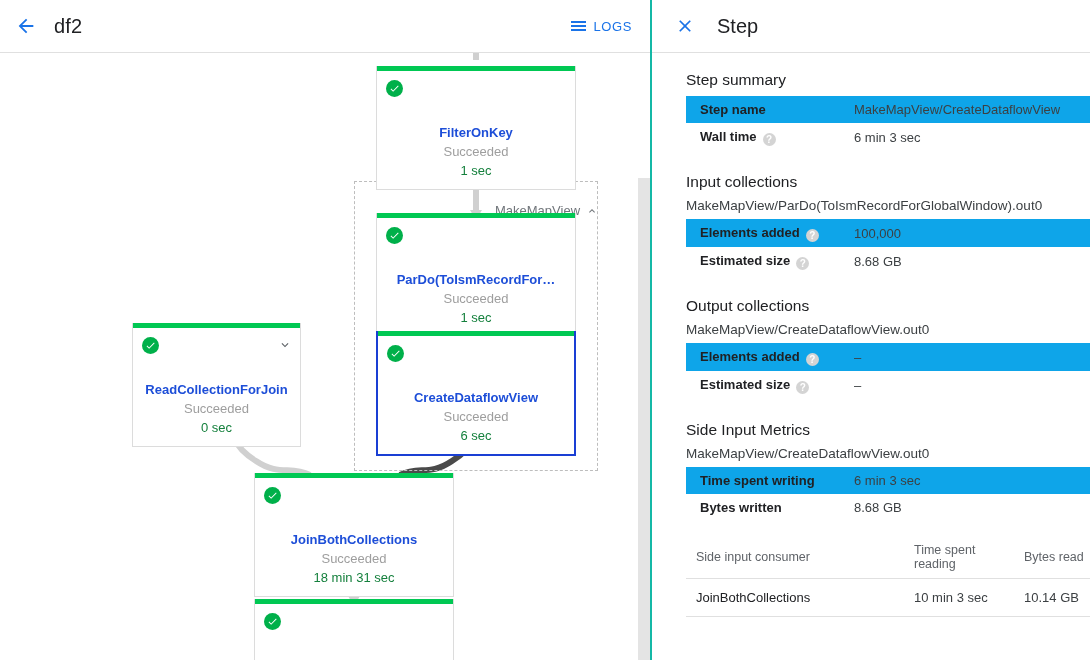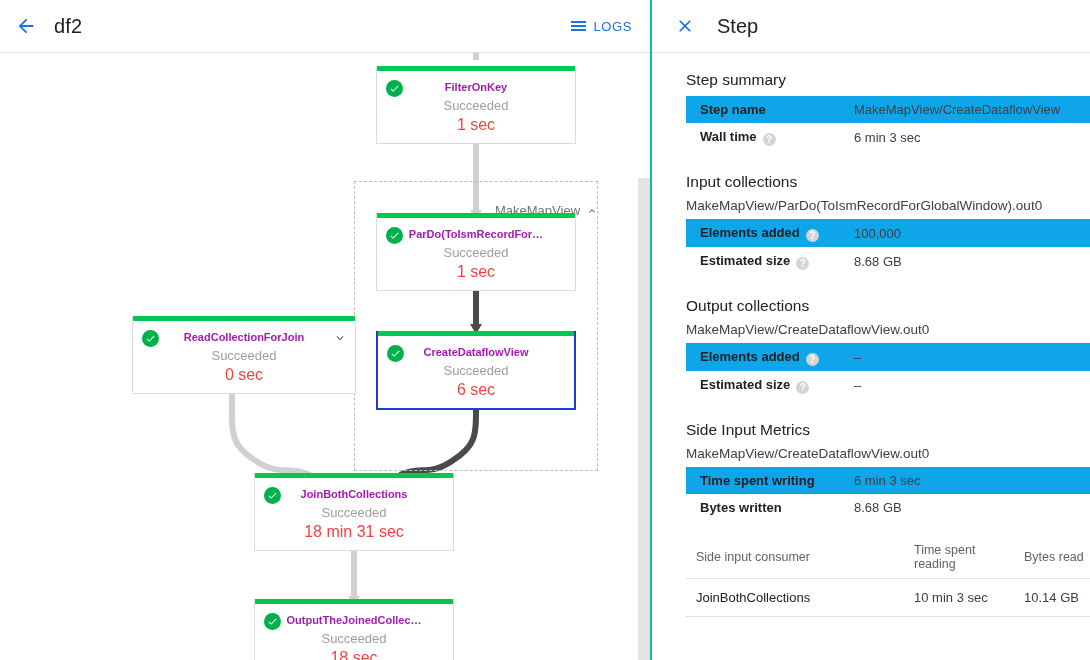--- a/index.html
+++ b/index.html
@@ -66,26 +66,27 @@
   }
   .node .bar { height: 5px; background: #00c853; }
   .node.selected { border: 2px solid #1a3fd4; border-top: none; }
   .node.selected .bar { height: 5px; background: #00c853; }
   .node .body {
     position: relative;
     padding: 7px 10px 9px 10px;
     text-align: center;
   }
   .node .title {
-    font-size: 11px; font-weight: bold; color: #a21caf;
+    font-size: 13px; font-weight: bold; color: #1d4ed8;
     white-space: nowrap; overflow: hidden; text-overflow: ellipsis;
     line-height: 18px;
+    margin-top: 46px;
   }
   .node .status { font-size: 13px; color: #9e9e9e; line-height: 19px; }
-  .node .time { font-size: 16px; color: #ef4444; line-height: 19px; }
+  .node .time { font-size: 13px; color: #15803d; line-height: 19px; }
   .check {
     position: absolute; left: 9px; top: 9px;
     width: 17px; height: 17px; border-radius: 50%;
     background: #00b04a;
     display: flex; align-items: center; justify-content: center;
   }
   .check svg { display: block; }
   .chev {
     position: absolute; right: 8px; top: 10px;
     color: #5f6368;
@@ -262,21 +263,21 @@
             <svg width="11" height="11" viewBox="0 0 24 24">
                 <path fill="#ffffff" d="M9 16.2 4.8 12l-1.4 1.4L9 19 21 7l-1.4-1.4z"></path>
               </svg>
           </span>
           <div class="title">CreateDataflowView</div>
           <div class="status">Succeeded</div>
           <div class="time">6 sec</div>
         </div>
       </div>
 
-      <div class="node" style="left:132px; top:263px; width:224px;">
+      <div class="node" style="left:132px; top:270px; width:169px;">
         <div class="bar"></div>
         <div class="body">
           <span class="check">
             <svg width="11" height="11" viewBox="0 0 24 24">
                 <path fill="#ffffff" d="M9 16.2 4.8 12l-1.4 1.4L9 19 21 7l-1.4-1.4z"></path>
               </svg>
           </span>
           <span class="chev">
             <svg width="14" height="14" viewBox="0 0 24 24">
                 <path fill="#5f6368" d="M7.41 8.59 12 13.17l4.59-4.58L18 10l-6 6-6-6z"></path>

